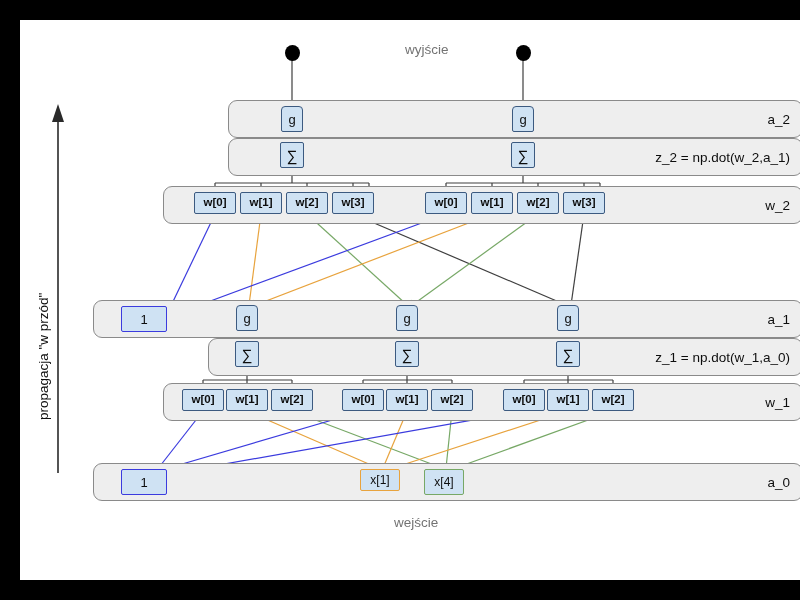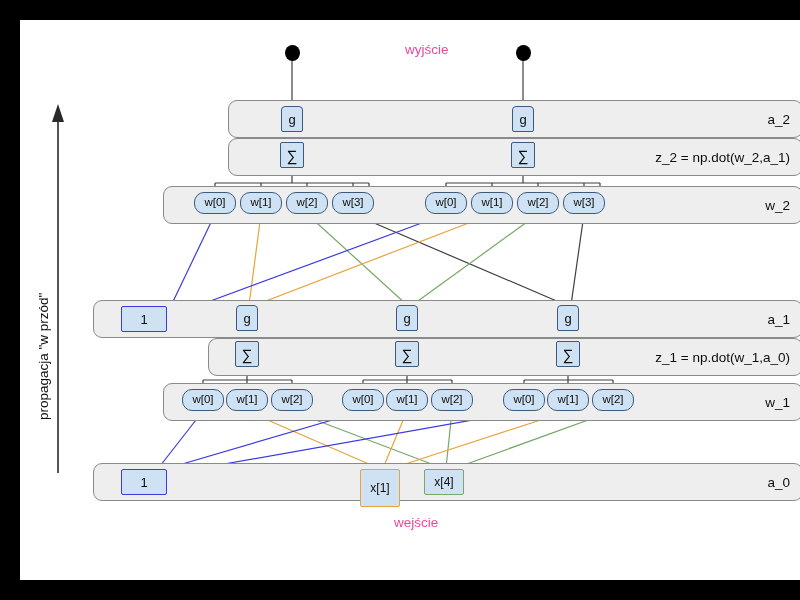--- a/index.html
+++ b/index.html
@@ -48,39 +48,39 @@
     background: #cfe2f3;
     border: 1.3px solid #3c5a80;
     box-sizing: border-box;
     display: flex;
     align-items: center;
     justify-content: center;
     font-size: 12px;
     color: #0d0d0d;
     line-height: 1;
   }
-  .node.wbox { width: 42px; height: 22px; border-radius: 10px; font-size: 11.5px; }
+  .node.wbox { width: 42px; height: 22px; border-radius: 2px; font-size: 11.5px; font-weight: bold; }
   .node.gbox { width: 22px; height: 26px; border-radius: 4px 4px 2px 2px; font-size: 13px; }
   .node.sbox { width: 24px; height: 26px; border-radius: 2px; font-size: 15px; }
   .node.onebox {
     width: 46px; height: 26px; border-radius: 2px;
     border: 1.8px solid #3b3bde; font-size: 13px;
   }
   .node.xbox-orange {
-    width: 40px; height: 38px; border-radius: 2px;
+    width: 40px; height: 22px; border-radius: 2px;
     border: 1.8px solid #e8a33d; font-size: 12px;
   }
   .node.xbox-green {
     width: 40px; height: 26px; border-radius: 2px;
     border: 1.8px solid #77a866; font-size: 12px;
   }
   .caption {
     position: absolute;
     font-size: 13.5px;
-    color: #ec4899;
+    color: #737373;
     white-space: nowrap;
   }
   .vtext {
     position: absolute;
     font-size: 13.5px;
     color: #0d0d0d;
     white-space: nowrap;
     transform-origin: left top;
     transform: rotate(-90deg);
   }

